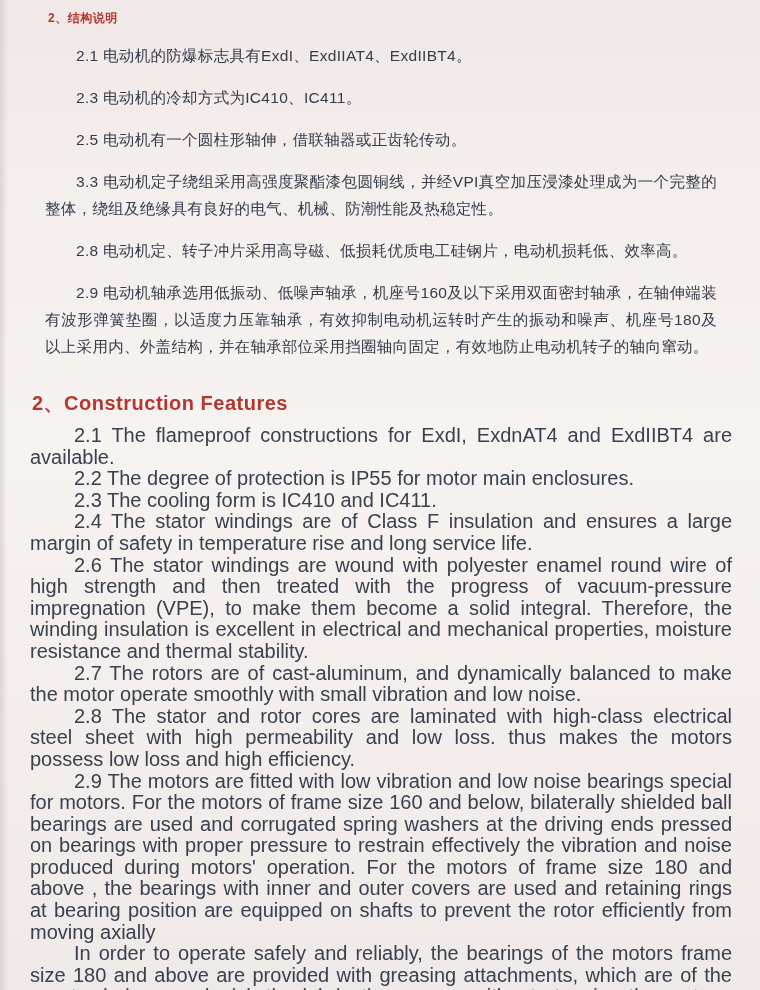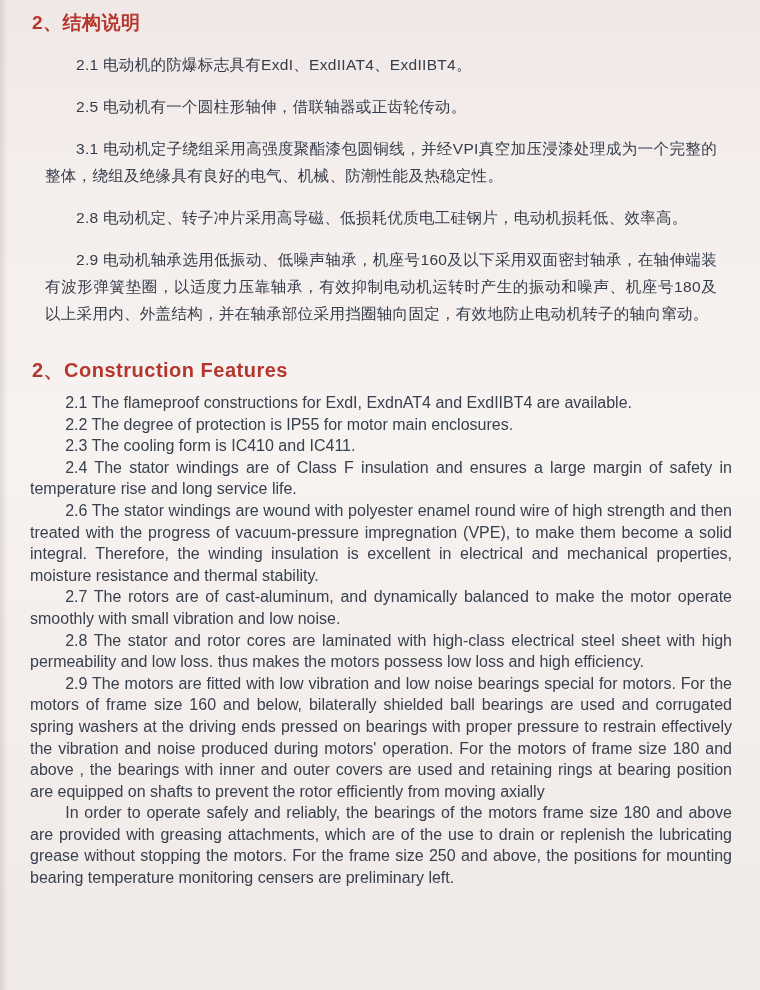--- a/index.html
+++ b/index.html
@@ -22,60 +22,61 @@
     position: absolute;
     left: 0; top: 0; bottom: 0;
     width: 8px;
     background: linear-gradient(90deg, rgba(160,140,140,0.25), rgba(160,140,140,0));
     pointer-events: none;
   }
   .content {
     padding: 10px 28px 0 30px;
   }
   h2.section-heading {
-    font-size: 19px;
+    font-size: 12px;
     font-weight: bold;
-    margin: 0 0 8px 2px;
+    margin: 0 0 8px 18px;
     letter-spacing: 0.5px;
   }
   h2.section-heading-en {
     font-size: 20px;
     margin: 30px 0 8px 2px;
   }
   .cn-body p {
     margin: 15px;
     font-size: 15.5px;
     line-height: 27px;
     color: #353c4a;
     text-align: justify;
     text-indent: 2em;
     letter-spacing: 0.3px;
   }
   .en-body p {
     margin: 0;
-    font-size: 16px;
+    font-size: 20px;
     line-height: 21.6px;
     color: #39404e;
     text-align: justify;
     text-indent: 2.2em;
   }
 </style>
 </head>
 <body>
 
 <div class="page">
   <div class="edge-shadow"></div>
   <div class="content">
 
     <section>
       <h2 class="section-heading accent" style="color: rgb(181, 54, 46);">2、结构说明</h2>
       <div class="cn-body">
         <p>2.1 电动机的防爆标志具有ExdI、ExdIIAT4、ExdIIBT4。</p>
+        <p>2.3 电动机的冷却方式为IC410、IC411。</p>
         <p>2.5 电动机有一个圆柱形轴伸，借联轴器或正齿轮传动。</p>
-        <p>3.1 电动机定子绕组采用高强度聚酯漆包圆铜线，并经VPI真空加压浸漆处理成为一个完整的整体，绕组及绝缘具有良好的电气、机械、防潮性能及热稳定性。</p>
+        <p>3.3 电动机定子绕组采用高强度聚酯漆包圆铜线，并经VPI真空加压浸漆处理成为一个完整的整体，绕组及绝缘具有良好的电气、机械、防潮性能及热稳定性。</p>
         <p>2.8 电动机定、转子冲片采用高导磁、低损耗优质电工硅钢片，电动机损耗低、效率高。</p>
         <p>2.9 电动机轴承选用低振动、低噪声轴承，机座号160及以下采用双面密封轴承，在轴伸端装有波形弹簧垫圈，以适度力压靠轴承，有效抑制电动机运转时产生的振动和噪声、机座号180及以上采用内、外盖结构，并在轴承部位采用挡圈轴向固定，有效地防止电动机转子的轴向窜动。</p>
       </div>
     </section>
 
     <section>
       <h2 class="section-heading section-heading-en accent" style="color: rgb(181, 54, 46);">2、Construction Features</h2>
       <div class="en-body">
         <p>2.1 The flameproof constructions for ExdI, ExdnAT4 and ExdIIBT4 are available.</p>
         <p>2.2 The degree of protection is IP55 for motor main enclosures.</p>

